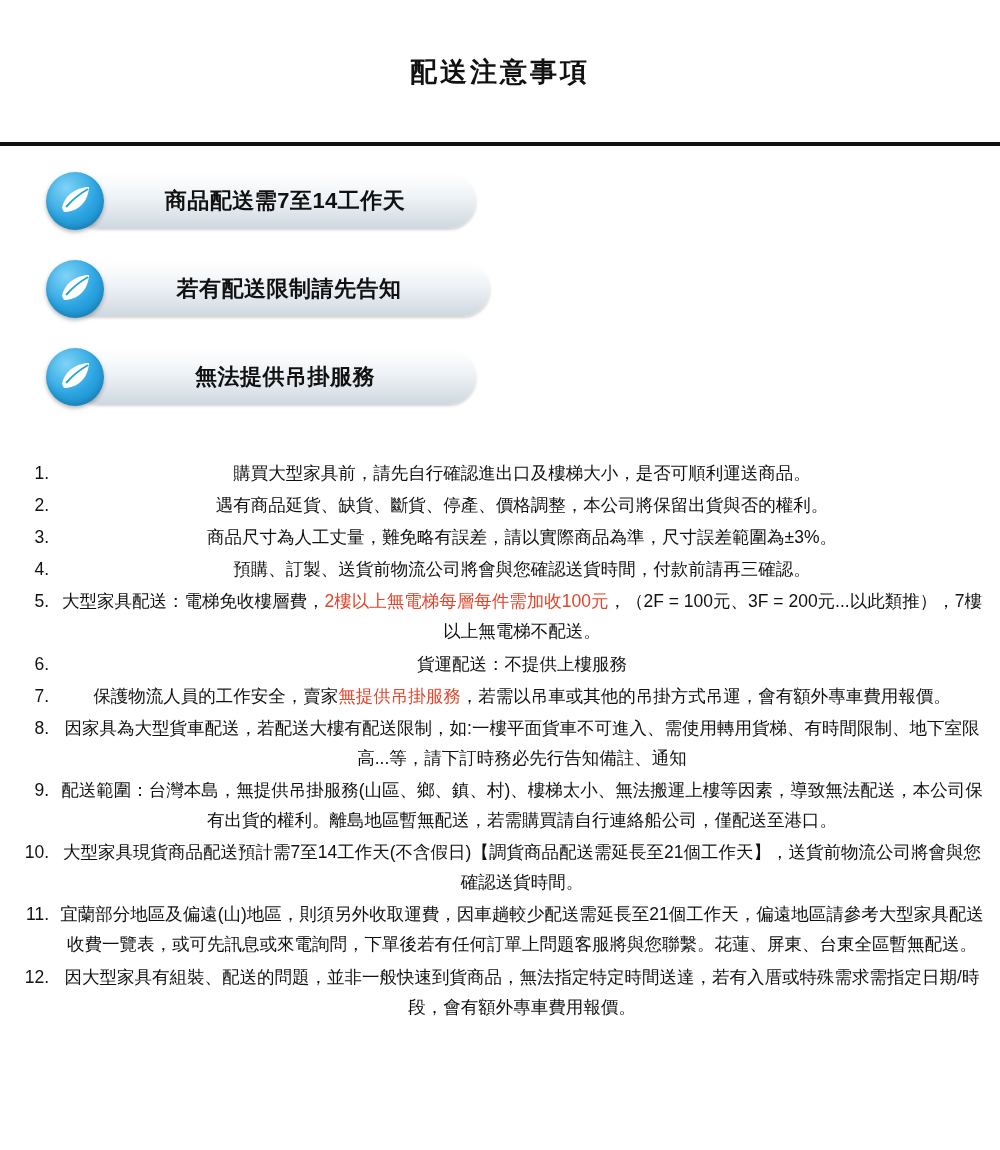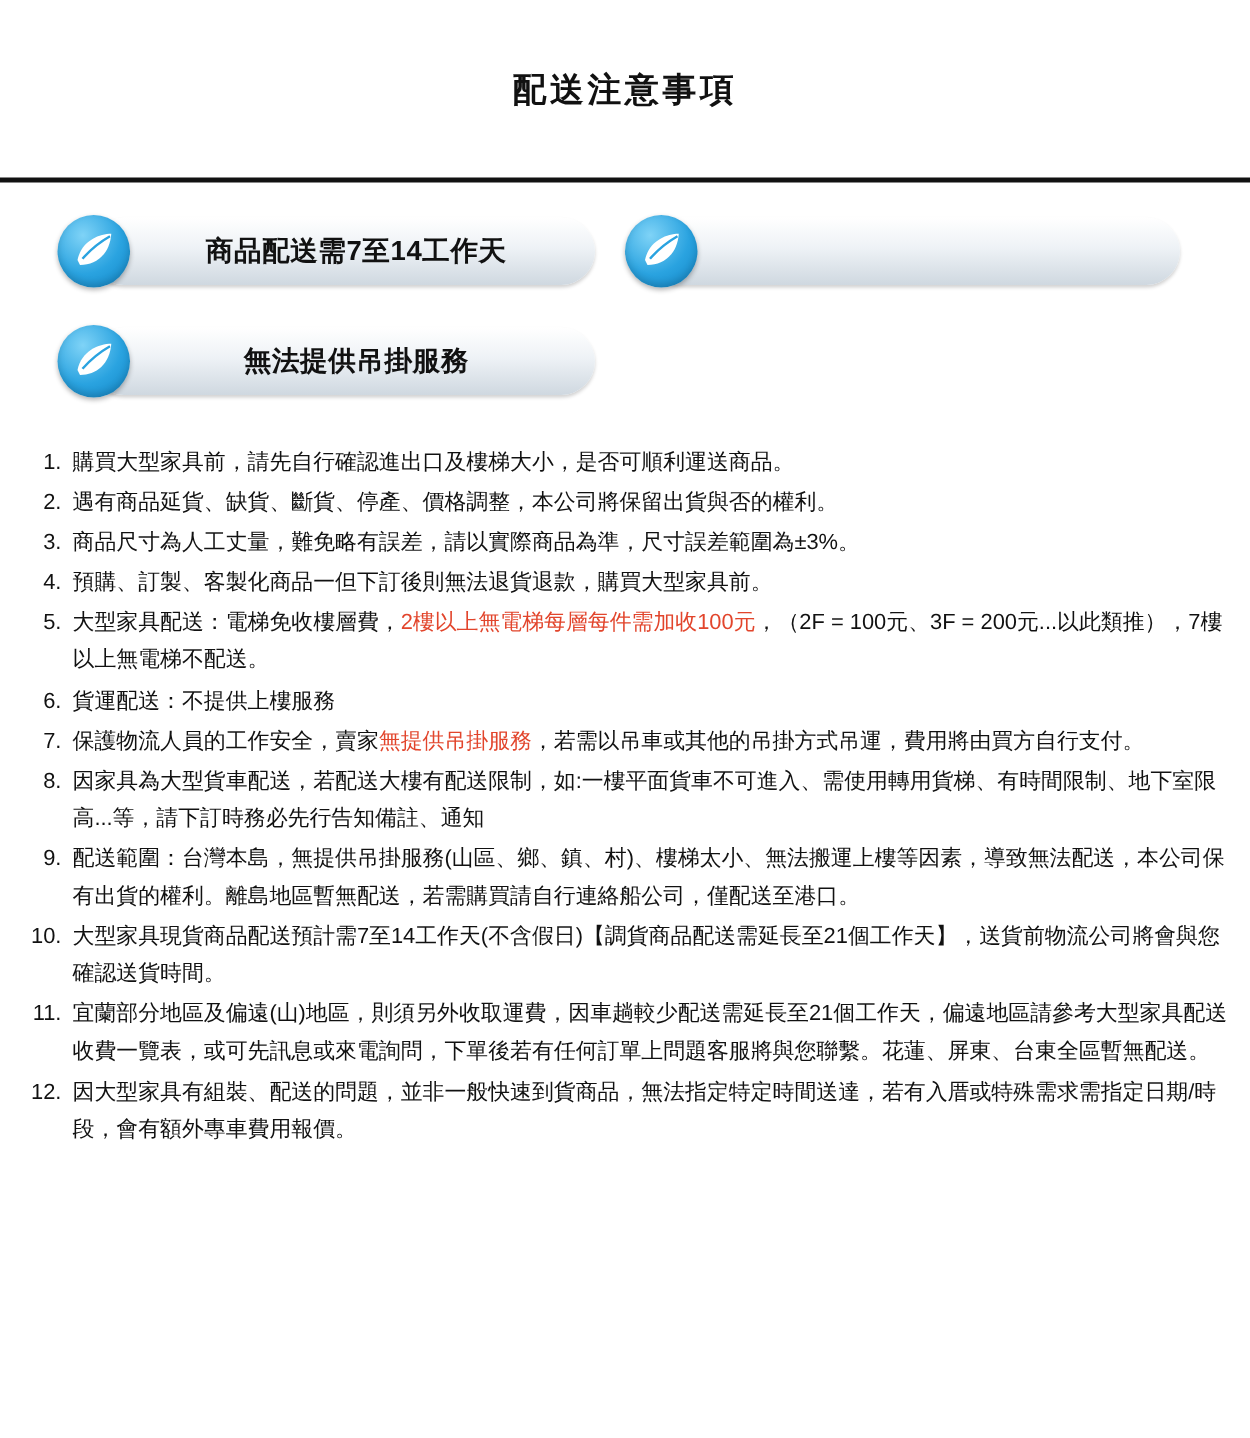--- a/index.html
+++ b/index.html
@@ -40,20 +40,21 @@
     margin-top: 46px;
   }
 
   
   .pills {
     margin-top: 24px;
     padding: 0 46px;
     display: flex;
     flex-wrap: wrap;
     box-sizing: border-box;
+    flex-direction: column;
   }
   .pill {
     width: 50%;
     box-sizing: border-box;
     display: flex;
     align-items: center;
     height: 62px;
     margin-bottom: 26px;
     position: relative;
   }
@@ -95,23 +96,24 @@
     font-weight: bold;
     color: #111;
     padding-right: 34px;
     letter-spacing: 0.5px;
     white-space: nowrap;
   }
   .pill-right .pill-label { padding-right: 26px; }
 
   
   .notes {
-    margin: 8px 0 0 0;
+    margin: 24px 0 0 0;
     padding: 0 14px 0 0;
     box-sizing: border-box;
+    text-align: center;
   }
   ol.note-list {
     margin: 0;
     padding-left: 54px;
     font-size: 17.5px;
     line-height: 1.72;
     color: #111;
   }
   ol.note-list > li {
     margin-bottom: 2px;
@@ -141,41 +143,42 @@
     <div class="pill-label">商品配送需7至14工作天</div>
   </div>
   <div class="pill pill-right">
     <div class="pill-bg"></div>
     <div class="pill-icon">
       <svg width="40" height="40" viewBox="0 0 40 40">
         <path d="M7 27 C10 12, 24 6, 34 6 C33 22, 22 31, 9 31 Z" fill="#ffffff"></path>
         <path d="M11 26 C18 18, 26 12, 33 8" stroke="#2aa3e0" stroke-width="2" fill="none"></path>
       </svg>
     </div>
+    <div class="pill-label">若有配送限制請先告知</div>
   </div>
   <div class="pill pill-left">
     <div class="pill-bg"></div>
     <div class="pill-icon">
       <svg width="40" height="40" viewBox="0 0 40 40">
         <path d="M7 27 C10 12, 24 6, 34 6 C33 22, 22 31, 9 31 Z" fill="#ffffff"></path>
         <path d="M11 26 C18 18, 26 12, 33 8" stroke="#2aa3e0" stroke-width="2" fill="none"></path>
       </svg>
     </div>
     <div class="pill-label">無法提供吊掛服務</div>
   </div>
 </div>
 
 <div class="notes">
   <ol class="note-list" id="note-list">
       <li><span>購買大型家具前，請先自行確認進出口及樓梯大小，是否可順利運送商品。</span></li>
       <li><span>遇有商品延貨、缺貨、斷貨、停產、價格調整，本公司將保留出貨與否的權利。</span></li>
       <li><span>商品尺寸為人工丈量，難免略有誤差，請以實際商品為準，尺寸誤差範圍為±3%。</span></li>
-      <li><span>預購、訂製、客製化商品一但下訂後則無法退貨退款，購買大型家具前。</span></li>
+      <li><span>預購、訂製、送貨前物流公司將會與您確認送貨時間，付款前請再三確認。</span></li>
       <li><span>大型家具配送：電梯免收樓層費，</span><span class="hl">2樓以上無電梯每層每件需加收100元</span><span>，（2F = 100元、3F = 200元...以此類推），7樓以上無電梯不配送。</span></li>
       <li><span>貨運配送：不提供上樓服務</span></li>
-      <li><span>保護物流人員的工作安全，賣家</span><span class="hl">無提供吊掛服務</span><span>，若需以吊車或其他的吊掛方式吊運，費用將由買方自行支付。</span></li>
+      <li><span>保護物流人員的工作安全，賣家</span><span class="hl">無提供吊掛服務</span><span>，若需以吊車或其他的吊掛方式吊運，會有額外專車費用報價。</span></li>
       <li><span>因家具為大型貨車配送，若配送大樓有配送限制，如:一樓平面貨車不可進入、需使用轉用貨梯、有時間限制、地下室限高...等，請下訂時務必先行告知備註、通知</span></li>
       <li><span>配送範圍：台灣本島，無提供吊掛服務(山區、鄉、鎮、村)、樓梯太小、無法搬運上樓等因素，導致無法配送，本公司保有出貨的權利。離島地區暫無配送，若需購買請自行連絡船公司，僅配送至港口。</span></li>
       <li><span>大型家具現貨商品配送預計需7至14工作天(不含假日)【調貨商品配送需延長至21個工作天】，送貨前物流公司將會與您確認送貨時間。</span></li>
       <li><span>宜蘭部分地區及偏遠(山)地區，則須另外收取運費，因車趟較少配送需延長至21個工作天，偏遠地區請參考大型家具配送收費一覽表，或可先訊息或來電詢問，下單後若有任何訂單上問題客服將與您聯繫。花蓮、屏東、台東全區暫無配送。</span></li>
       <li><span>因大型家具有組裝、配送的問題，並非一般快速到貨商品，無法指定特定時間送達，若有入厝或特殊需求需指定日期/時段，會有額外專車費用報價。</span></li>
     </ol>
 </div>
 
 </body></html>

